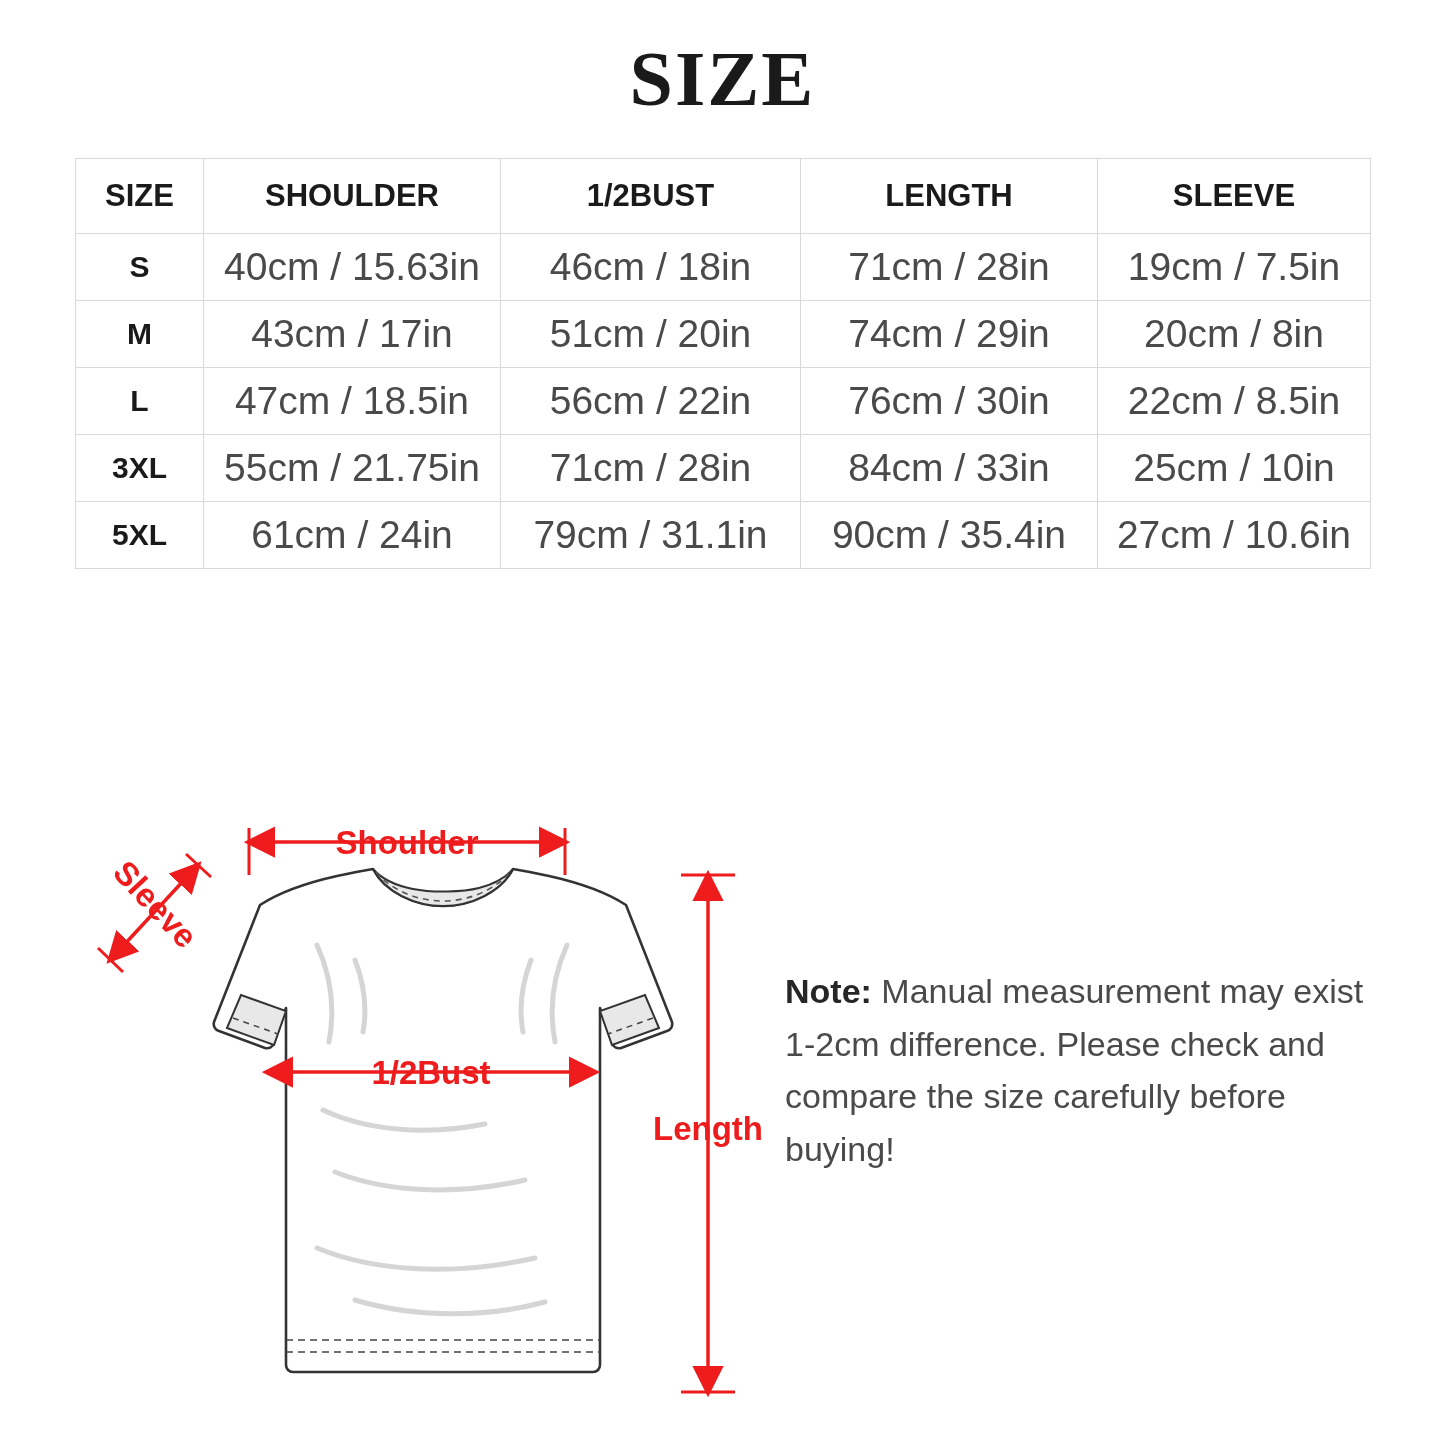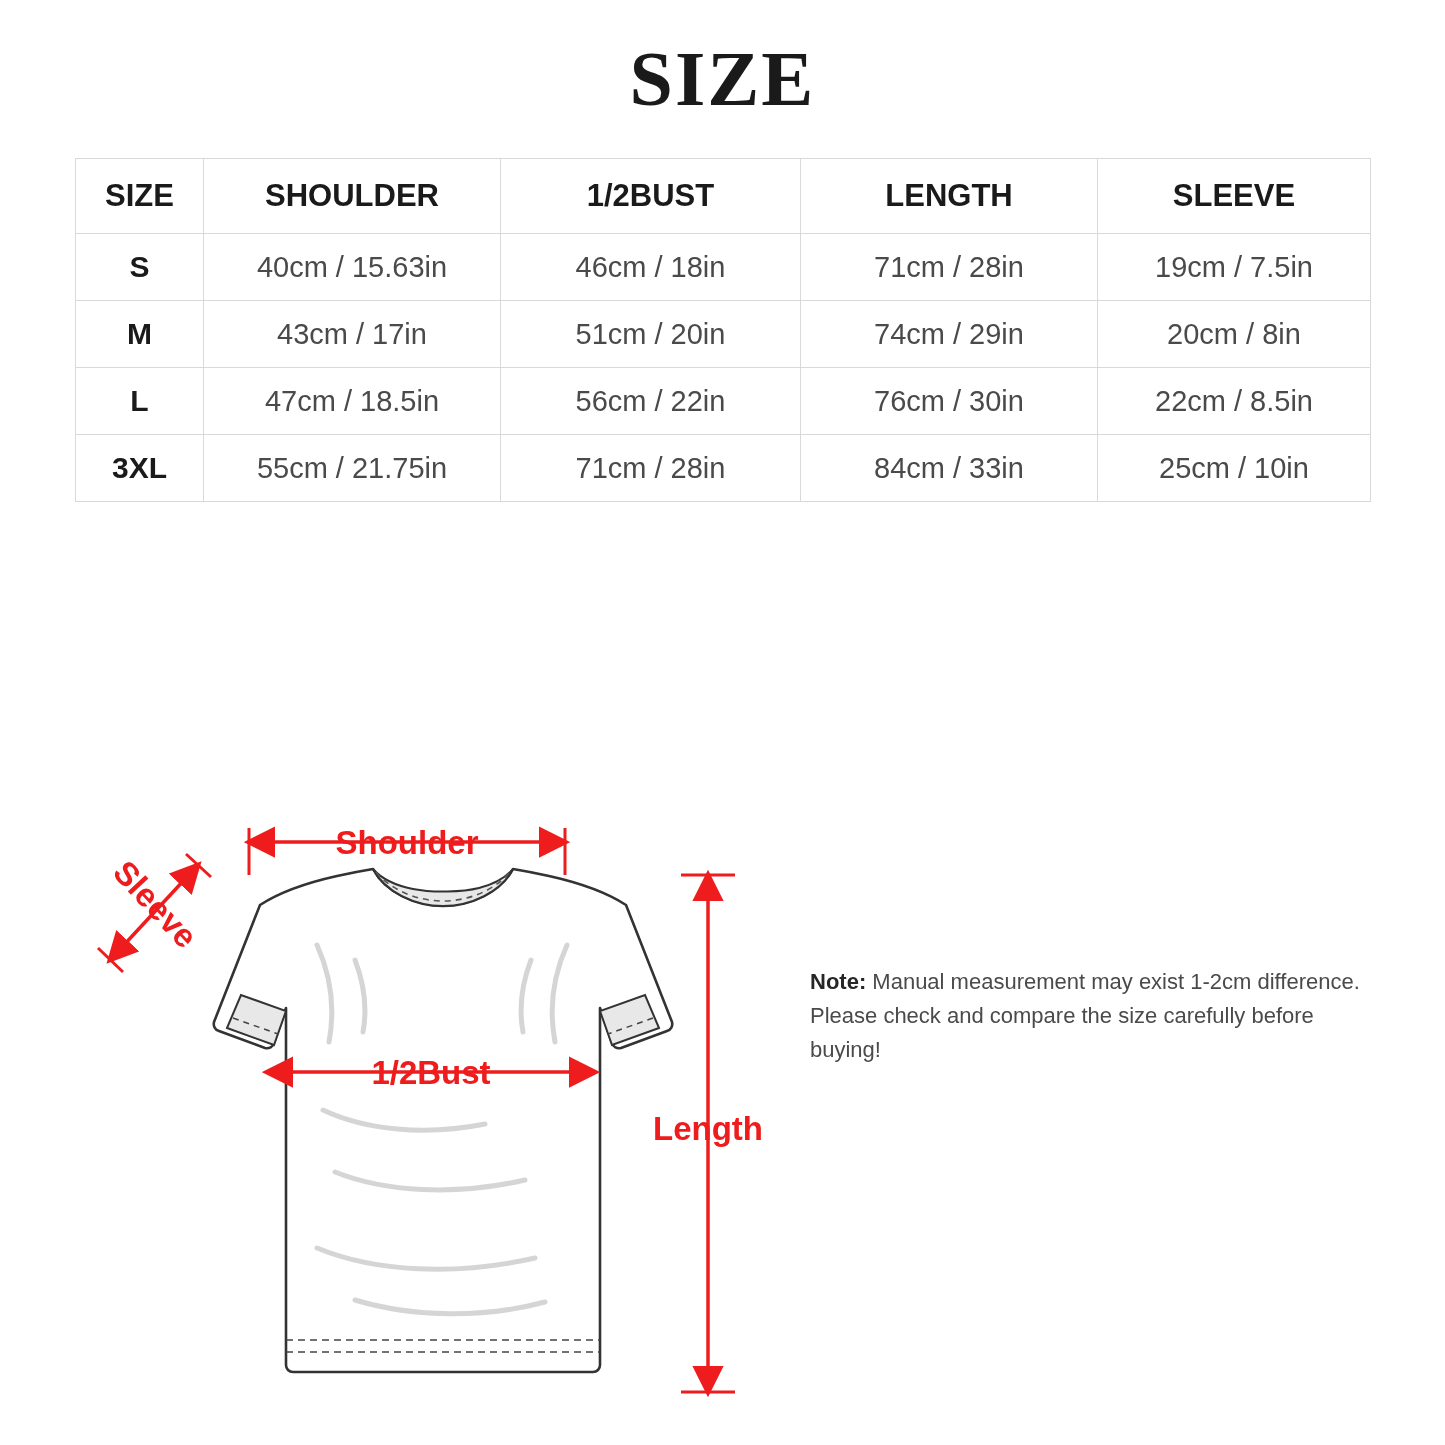--- a/index.html
+++ b/index.html
@@ -38,21 +38,21 @@
     width: 1295px;
     border-collapse: collapse;
     table-layout: fixed;
   }
   .size-table th,
   .size-table td {
     border: 1px solid #d9d9d9;
     height: 64px;
     text-align: center;
     vertical-align: middle;
-    font-size: 29px;
+    font-size: 39px;
     color: #4a4a4a;
     font-weight: 400;
   }
   .size-table thead th {
     font-size: 31px;
     font-weight: 700;
     color: #1a1a1a;
     height: 72px;
   }
   .size-table td.size-cell {
@@ -72,24 +72,24 @@
     left: 55px;
     top: 780px;
     width: 730px;
     height: 640px;
   }
   .illustration svg { display: block; }
 
   
   .note {
     position: absolute;
-    left: 810px;
+    left: 785px;
     top: 965px;
     width: 580px;
-    font-size: 22px;
+    font-size: 34px;
     line-height: 1.55;
     color: #4a4a4a;
   }
   .note b {
     color: #262626;
     font-weight: 700;
   }
 </style>
 </head>
 <body>
@@ -134,20 +134,27 @@
       <td>56cm / 22in</td>
       <td>76cm / 30in</td>
       <td>22cm / 8.5in</td>
     </tr>
     <tr>
       <td class="size-cell">3XL</td>
       <td>55cm / 21.75in</td>
       <td>71cm / 28in</td>
       <td>84cm / 33in</td>
       <td>25cm / 10in</td>
+    </tr>
+    <tr>
+      <td class="size-cell">5XL</td>
+      <td>61cm / 24in</td>
+      <td>79cm / 31.1in</td>
+      <td>90cm / 35.4in</td>
+      <td>27cm / 10.6in</td>
     </tr>
   </tbody>
 </table>
 
 <div class="illustration">
   <svg width="730" height="640" viewBox="0 0 730 640" xmlns="http://www.w3.org/2000/svg">
     <defs>
       <marker id="arrEnd" markerWidth="9" markerHeight="9" refX="7.5" refY="4.5" orient="auto">
         <path d="M0,0 L9,4.5 L0,9 z" fill="#ee1c1c"></path>
       </marker>

